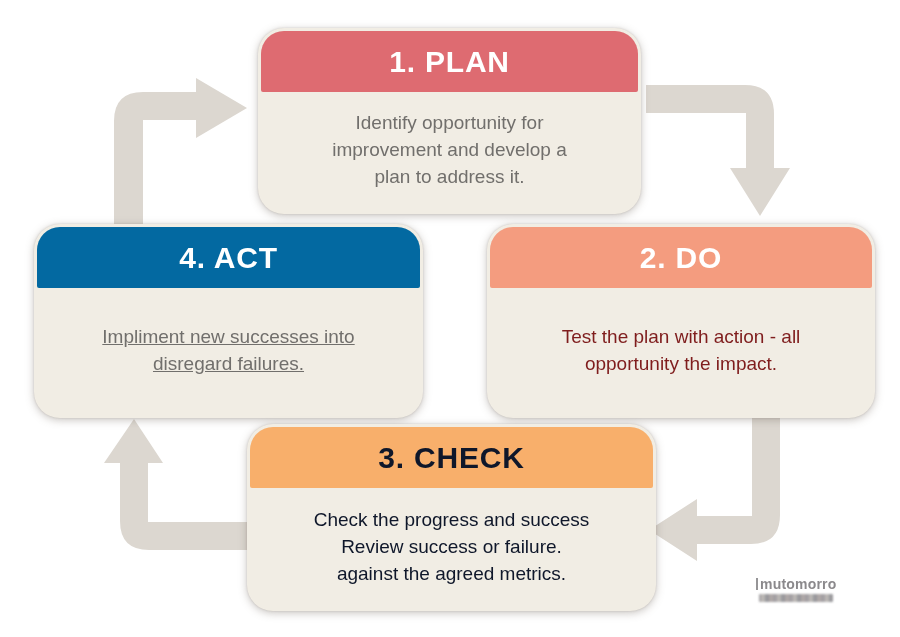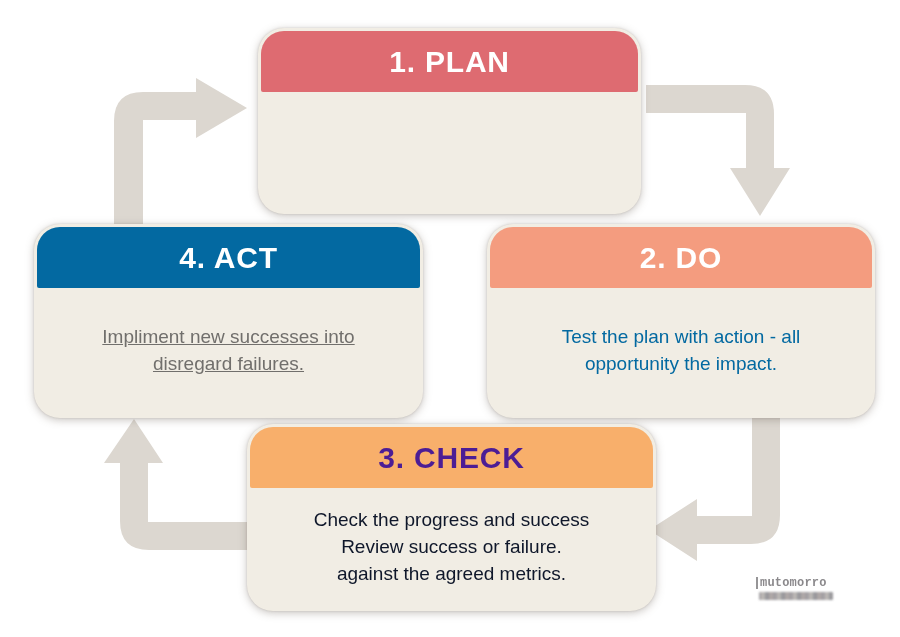--- a/index.html
+++ b/index.html
@@ -44,21 +44,21 @@
   #card-do    { left: 487px; top: 224px; width: 388px; height: 194px; }
   #card-act   { left: 34px;  top: 224px; width: 389px; height: 194px; }
   #card-check { left: 247px; top: 424px; width: 409px; height: 187px; }
 
   #watermark {
     position: absolute; left: 756px; top: 576px; z-index: 2;
     display: flex; flex-direction: column; align-items: flex-start;
   }
   .brand-row { display: flex; align-items: center; gap: 2px; }
   .brand-bar { width: 2px; height: 12px; opacity: 0.9; }
-  .brand-text { font-size: 12px; font-weight: bold; letter-spacing: 0.2px; font-family: Liberation Mono, monospace; }
+  .brand-text { font-size: 14px; font-weight: bold; letter-spacing: 0.2px; }
   .brand-tagline-blur {
     margin-top: 2px; margin-left: 3px;
     width: 74px; height: 8px;
     border-radius: 1px;
     background: repeating-linear-gradient(90deg,
       #8d8a90 0px, #b9b4ae 4px, #7e7f86 8px, #a89e9b 12px, #8d8a90 16px);
     filter: blur(1px);
     opacity: 0.85;
   }
 </style>
@@ -71,45 +71,50 @@
     <path d="M114,227 L114,121 Q114,92 143,92 L196,92 L196,78 L247,108 L196,138 L196,120 L143,120 L143,227 Z" style="fill: rgb(220, 215, 208);"></path>
     <path d="M646,85 L745,85 Q774,85 774,114 L774,168 L790,168 L760,216 L730,168 L746,168 L746,113 L646,113 Z" style="fill: rgb(220, 215, 208);"></path>
     <path d="M752,416 L780,416 L780,515 Q780,544 751,544 L697,544 L697,561 L649,530 L697,499 L697,516 L752,516 Z" style="fill: rgb(220, 215, 208);"></path>
     <path d="M249,522 L148,522 L148,463 L163,463 L134,419 L104,463 L120,463 L120,521 Q120,550 149,550 L249,550 Z" style="fill: rgb(220, 215, 208);"></path>
   </svg>
 
   <div class="card" id="card-plan" style="background-color: rgb(241, 237, 228);">
     <div class="card-header" style="background-color: rgb(222, 107, 113);">
       <span class="card-title" style="color: rgb(255, 255, 255);">1. PLAN</span>
     </div>
+    <div class="card-body" style="color: rgb(113, 111, 108);">
+      <div>Identify opportunity for</div>
+      <div>improvement and develop a</div>
+      <div>plan to address it.</div>
+    </div>
   </div>
 
   <div class="card" id="card-do" style="background-color: rgb(241, 237, 228);">
     <div class="card-header" style="background-color: rgb(244, 156, 127);">
       <span class="card-title" style="color: rgb(255, 255, 255);">2. DO</span>
     </div>
-    <div class="card-body" style="color: #0369a1; text-align: right;">
+    <div class="card-body" style="color: #7f1d1d; text-align: right;">
       <div>Test the plan with action - all</div>
       <div>opportunity the impact.</div>
     </div>
   </div>
 
   <div class="card" id="card-act" style="background-color: rgb(241, 237, 228);">
     <div class="card-header" style="background-color: #0369a1;">
       <span class="card-title" style="color: rgb(255, 255, 255);">4. ACT</span>
     </div>
     <div class="card-body" style="color: rgb(113, 111, 108); text-decoration: underline;">
       <div>Impliment new successes into</div>
       <div>disregard failures.</div>
     </div>
   </div>
 
   <div class="card" id="card-check" style="background-color: rgb(241, 237, 228);">
     <div class="card-header" style="background-color: rgb(248, 175, 107);">
-      <span class="card-title" style="color: #4c1d95;">3. CHECK</span>
+      <span class="card-title" style="color: #0f172a;">3. CHECK</span>
     </div>
     <div class="card-body" style="color: #0f172a;">
       <div>Check the progress and success</div>
       <div>Review success or failure.</div>
       <div>against the agreed metrics.</div>
     </div>
   </div>
 
   <div id="watermark">
     <div class="brand-row">

